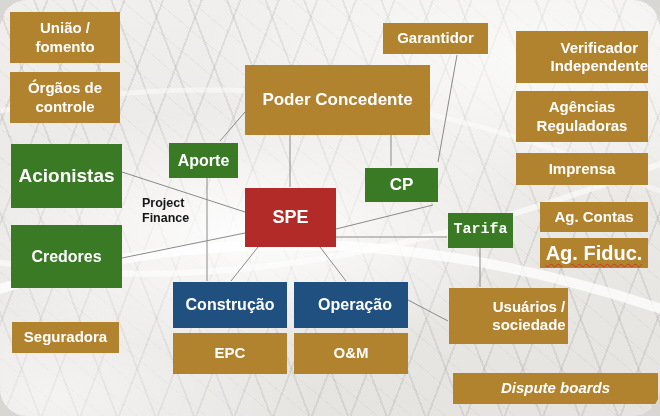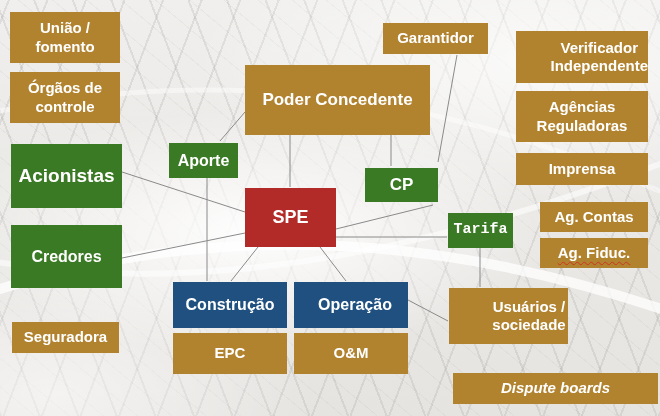--- a/index.html
+++ b/index.html
@@ -12,20 +12,21 @@
     width:660px;height:416px;
     overflow:hidden;
     background:
       radial-gradient(ellipse 420px 170px at 38% 56%, rgba(255,255,255,0.95), rgba(255,255,255,0) 72%),
       radial-gradient(ellipse 480px 210px at 80% 15%, rgba(255,255,255,0.7), rgba(255,255,255,0) 70%),
       radial-gradient(ellipse 380px 200px at 8% 95%, rgba(255,255,255,0.55), rgba(255,255,255,0) 70%),
       repeating-linear-gradient(69deg, rgba(150,148,145,0.20) 0 2px, rgba(0,0,0,0) 2px 36px),
       repeating-linear-gradient(-69deg, rgba(150,148,145,0.20) 0 2px, rgba(0,0,0,0) 2px 36px),
       repeating-linear-gradient(40deg, rgba(160,158,155,0.10) 0 1px, rgba(0,0,0,0) 1px 22px),
       linear-gradient(180deg,#f0efed 0%,#eae8e5 55%,#e6e4e1 100%);
+    border-radius: 27px;
   }
   svg.edges{
     position:absolute;left:0;top:0;z-index:1;
   }
   #nodes .node{
     position:absolute;z-index:2;
     display:flex;align-items:center;justify-content:center;
     color:#fff;font-weight:700;text-align:center;
     line-height:1.22;
     box-sizing:border-box;
@@ -132,21 +133,23 @@
       <div class="node" style="left: 516px; top: 91px; width: 132px; height: 51px; background: rgb(178, 131, 47); font-size: 15px;">
         <span>Agências
 Reguladoras</span>
       </div>
       <div class="node" style="left: 516px; top: 153px; width: 132px; height: 32px; background: rgb(178, 131, 47); font-size: 15px;">
         <span>Imprensa</span>
       </div>
       <div class="node" style="left: 540px; top: 202px; width: 108px; height: 30px; background: rgb(178, 131, 47); font-size: 15px;">
         <span>Ag. Contas</span>
       </div>
-      <div class="node" style="left: 540px; top: 238px; width: 108px; height: 30px; background: rgb(178, 131, 47); font-size: 15px;">
+      <div class="node" style="left: 540px; top: 238px; width: 108px; height: 30px; background: rgb(178, 131, 47); font-size: 20px;">
         <span class="wavy">Ag. Fiduc.</span>
       </div>
       <div class="node" style="left: 453px; top: 373px; width: 205px; height: 31px; background: rgb(178, 131, 47); font-size: 15px; font-style: italic;">
         <span>Dispute boards</span>
       </div>
     </div>
 
+  <div class="pf-label">Project
+Finance</div>
 </div>
 
 </body></html>

